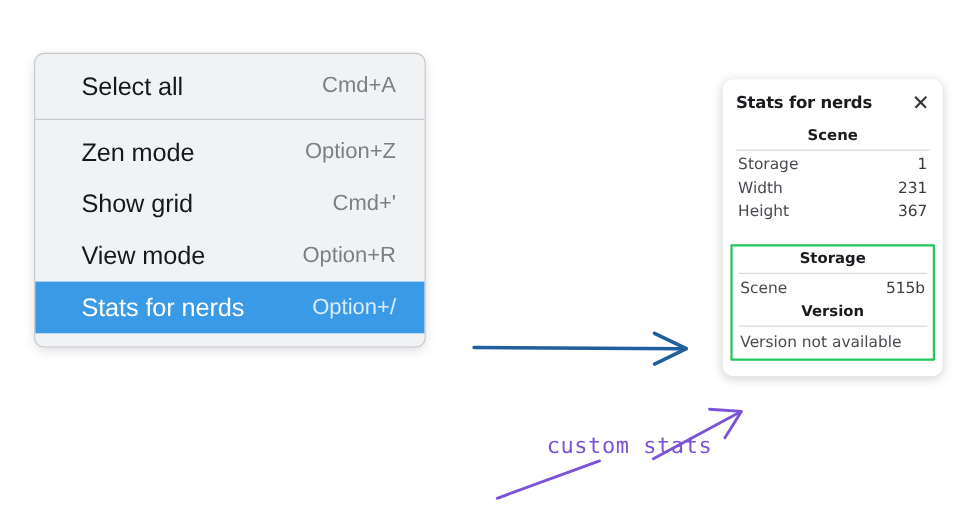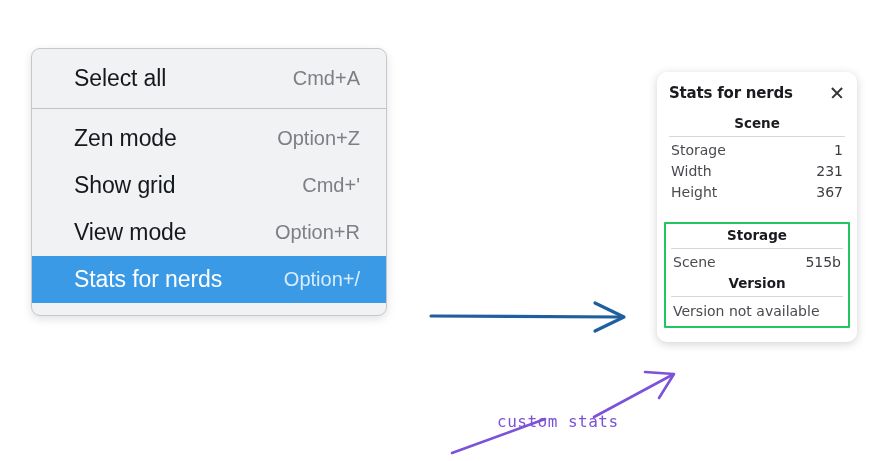--- a/index.html
+++ b/index.html
@@ -157,23 +157,23 @@
   #annotations {
     position: absolute;
     left: 0; top: 0;
     width: 873px;
     height: 461px;
     pointer-events: none;
   }
   #annot-text {
     position: absolute;
     left: 497px;
-    top: 412px;
+    top: 393px;
     font-family: "DejaVu Sans Mono", monospace;
-    font-size: 16px;
+    font-size: 20px;
     color: #7b52d8;
     letter-spacing: 0.5px;
     white-space: nowrap;
   }
 </style>
 </head>
 <body>
 
 <div id="stage">
 

